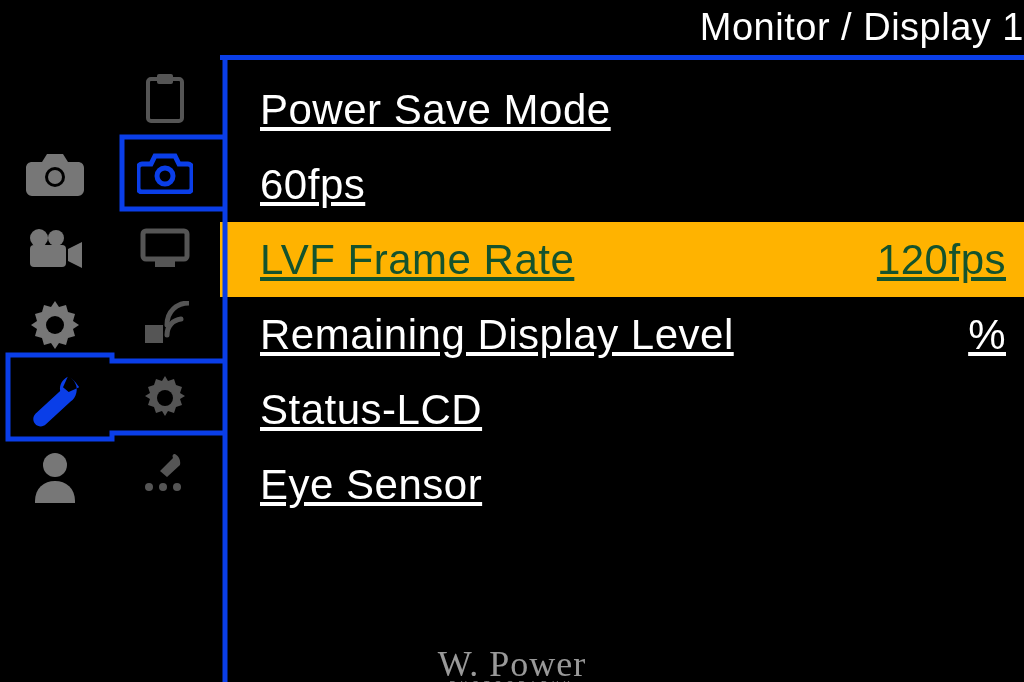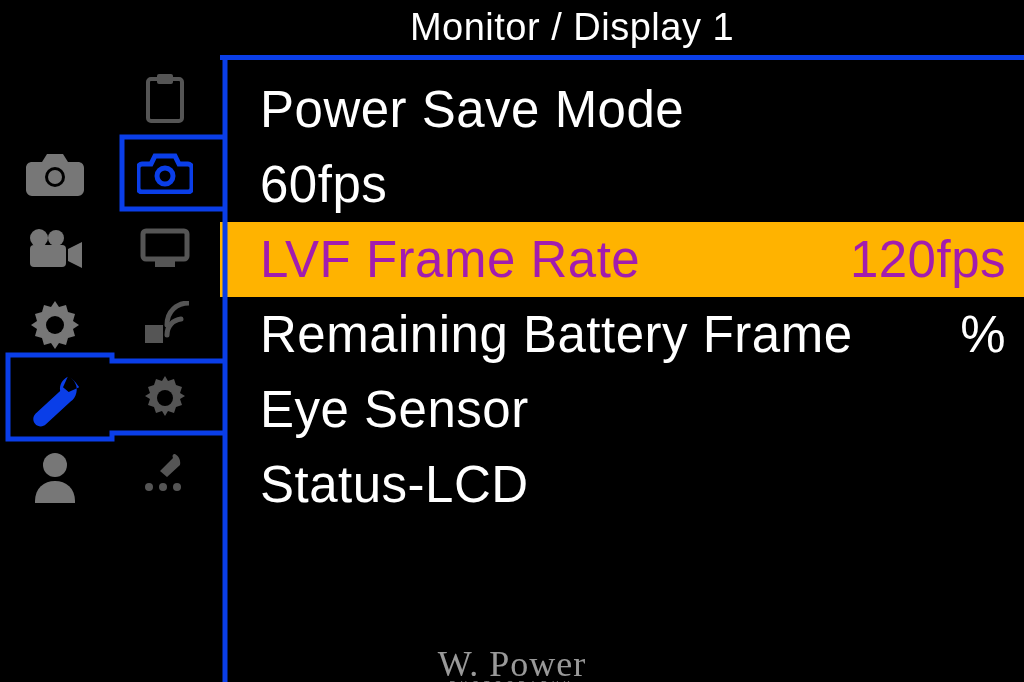--- a/index.html
+++ b/index.html
@@ -15,21 +15,21 @@
   .screen {
     width: 1024px;
     height: 682px;
     display: flex;
     flex-direction: column;
   }
   .title-row {
     height: 55px;
     display: flex;
     align-items: center;
-    justify-content: center;
+    justify-content: flex-end;
     font-size: 38px;
     font-weight: 300;
     letter-spacing: 0.5px;
     padding-left: 120px;
   }
   .body {
     flex: 1;
     display: flex;
     flex-direction: row;
   }
@@ -70,27 +70,28 @@
 
   .menu {
     padding-top: 12px;
   }
   .item {
     height: 75px;
     display: flex;
     align-items: center;
     justify-content: space-between;
     padding: 0 18px 0 40px;
-    font-size: 51px;
+    font-size: 42px;
     font-weight: 300;
     letter-spacing: 0.5px;
+    text-decoration: underline;
   }
   .item.selected {
     background: #ffb300;
-    color: #a21caf;
+    color: #14532d;
     font-weight: 400;
   }
   .item .label {}
   .item .value { }
 
   .watermark {
     position: absolute;
     bottom: -6px;
     left: 50%;
     transform: translateX(-50%);
@@ -203,29 +204,29 @@
           <span class="value"></span>
         </div>
         <div class="item">
           <span class="value">60fps</span>
         </div>
         <div class="item selected">
           <span class="label">LVF Frame Rate</span>
           <span class="value">120fps</span>
         </div>
         <div class="item">
-          <span class="label">Remaining Battery Frame</span>
+          <span class="label">Remaining Display Level</span>
           <span class="value">%</span>
         </div>
         <div class="item">
+          <span class="label">Status-LCD</span>
+          <span class="value"></span>
+        </div>
+        <div class="item">
           <span class="label">Eye Sensor</span>
-          <span class="value"></span>
-        </div>
-        <div class="item">
-          <span class="label">Status-LCD</span>
           <span class="value"></span>
         </div>
       </div>
     </div>
   </div>
 </div>
 
 <div class="bracket" style="left:0; top:55px;">
   <svg width="230" height="630">
     <path d="M225 3 L225 630" stroke="#0a3ee8" stroke-width="5" fill="none"></path>

